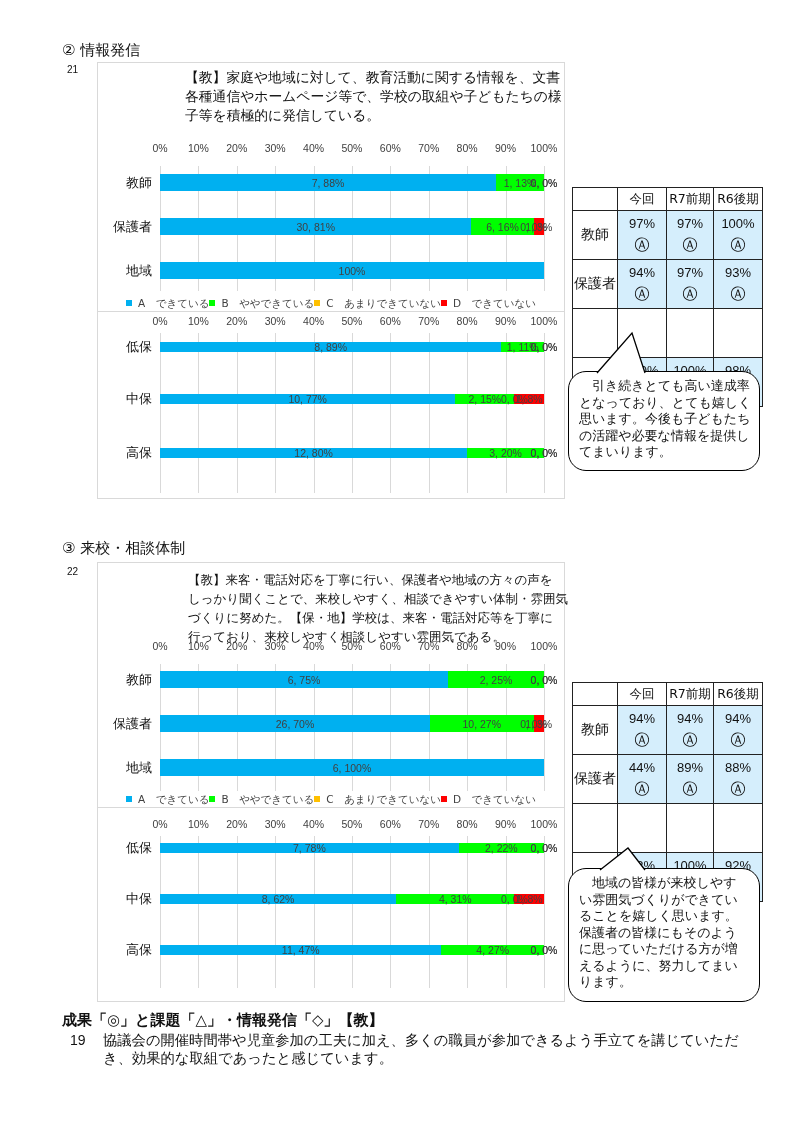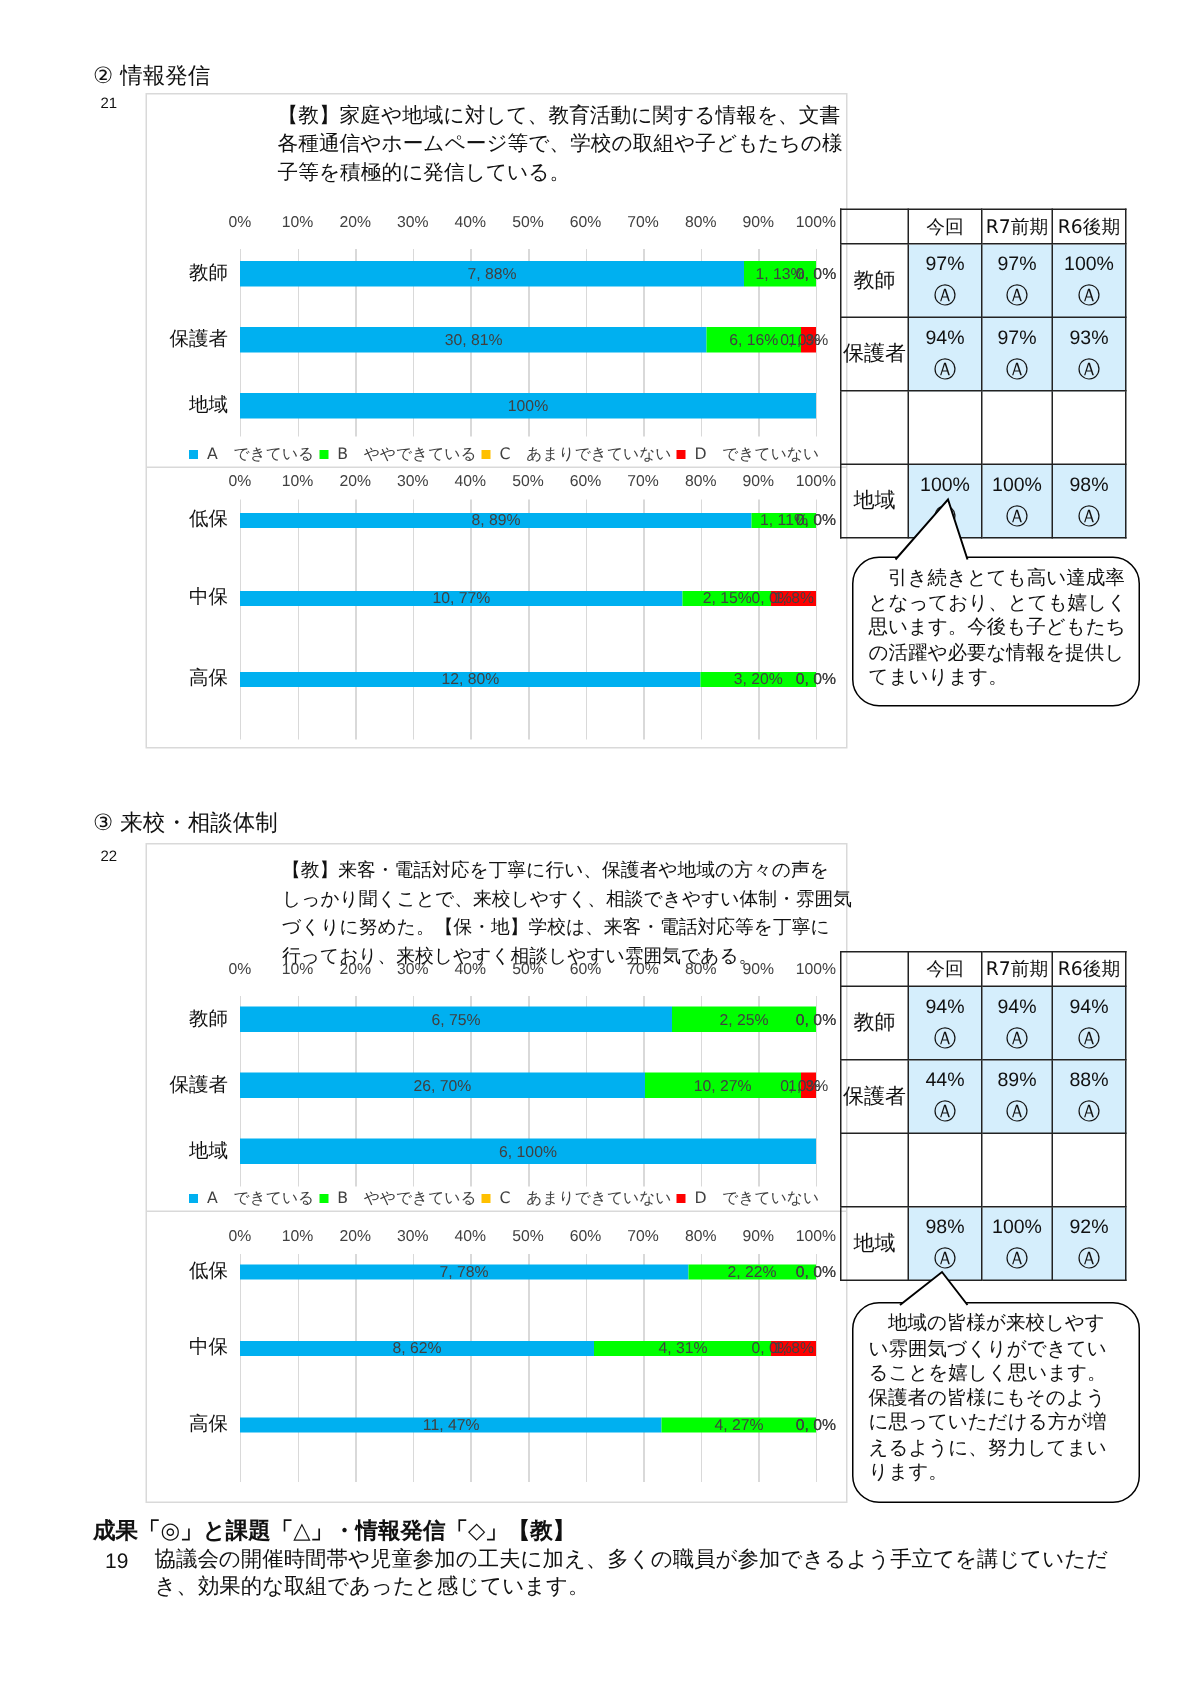--- a/index.html
+++ b/index.html
@@ -16,26 +16,26 @@
   .grid { position: absolute; left: 62px; width: 386px;
           background: repeating-linear-gradient(to right, #d9d9d9 0px, #d9d9d9 1px, transparent 1px, transparent 38.4px); }
   .row { position: absolute; left: 0; width: 466px; }
   .cat { position: absolute; left: 0; width: 54px; text-align: right; font-size: 13px; line-height: 16px;
          top: 50%; transform: translateY(-50%); white-space: nowrap; }
   .bar { position: absolute; left: 62px; width: 384px; height: 100%; display: flex; }
   .seg { position: relative; height: 100%; flex: none; overflow: visible; }
   .sA { background: #00B0F0; } .sB { background: #00FF00; } .sC { background: #FFC000; } .sD { background: #FF0000; }
   .lbl { position: absolute; left: 50%; top: 50%; transform: translate(-50%, -50%); font-size: 10.5px; line-height: 12px;
          color: #404040; white-space: nowrap; font-family: "Liberation Sans", sans-serif; z-index: 2; }
-  .legend { position: absolute; left: 28px; width: 420px; height: 14px; display: flex; justify-content: space-between;
+  .legend { position: absolute; left: 28px; width: 420px; height: 14px; display: flex; 
             font-size: 10.5px; line-height: 14px; color: #404040; white-space: nowrap; }
   .legend .item { display: flex; align-items: center; }
   .legend .sw { display: inline-block; width: 6px; height: 6px; margin-right: 6px; }
   .divider { position: absolute; left: 0; width: 100%; height: 1px; background: #d9d9d9; }
-  table.cmp { position: absolute; left: 560px; border-collapse: collapse; table-layout: fixed; }
+  table.cmp { position: absolute; left: 572px; border-collapse: collapse; table-layout: fixed; margin-top: 48px; }
   table.cmp td { border: 1.5px solid #222; text-align: center; vertical-align: middle; padding: 0; }
   table.cmp tr.hdr td { height: 22px; font-size: 12.5px; line-height: 16px; }
   table.cmp tr.body td { height: 48px; }
   table.cmp td.rowlabel { font-size: 14px; }
   table.cmp td.fill { background: #D5EEFC; vertical-align: top; }
   table.cmp .val { display: block; font-size: 13px; line-height: 21px; padding-top: 2px; font-family: "Liberation Sans", sans-serif; }
   table.cmp .grade { display: block; font-size: 15px; line-height: 22px; }
   .callout { position: absolute; left: 568px; width: 192px; border: 1.5px solid #000; border-radius: 18px; background: #fff;
              box-sizing: border-box; padding: 6px 0 0 10px; font-size: 13px; white-space: nowrap; }
   .callout div { height: 16.5px; line-height: 16.5px; }

